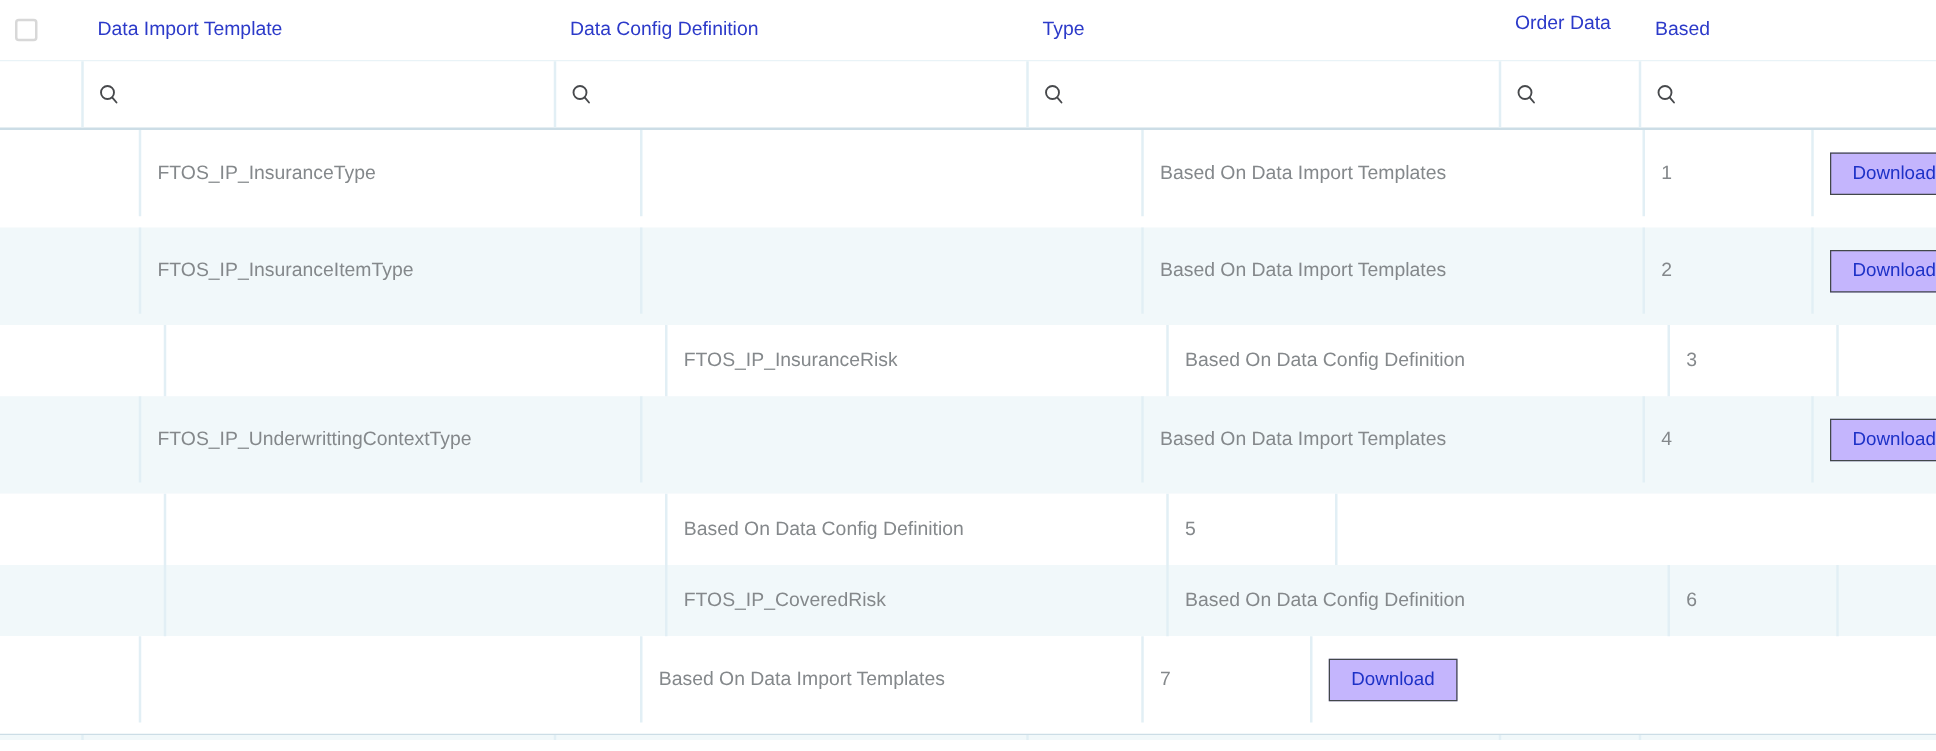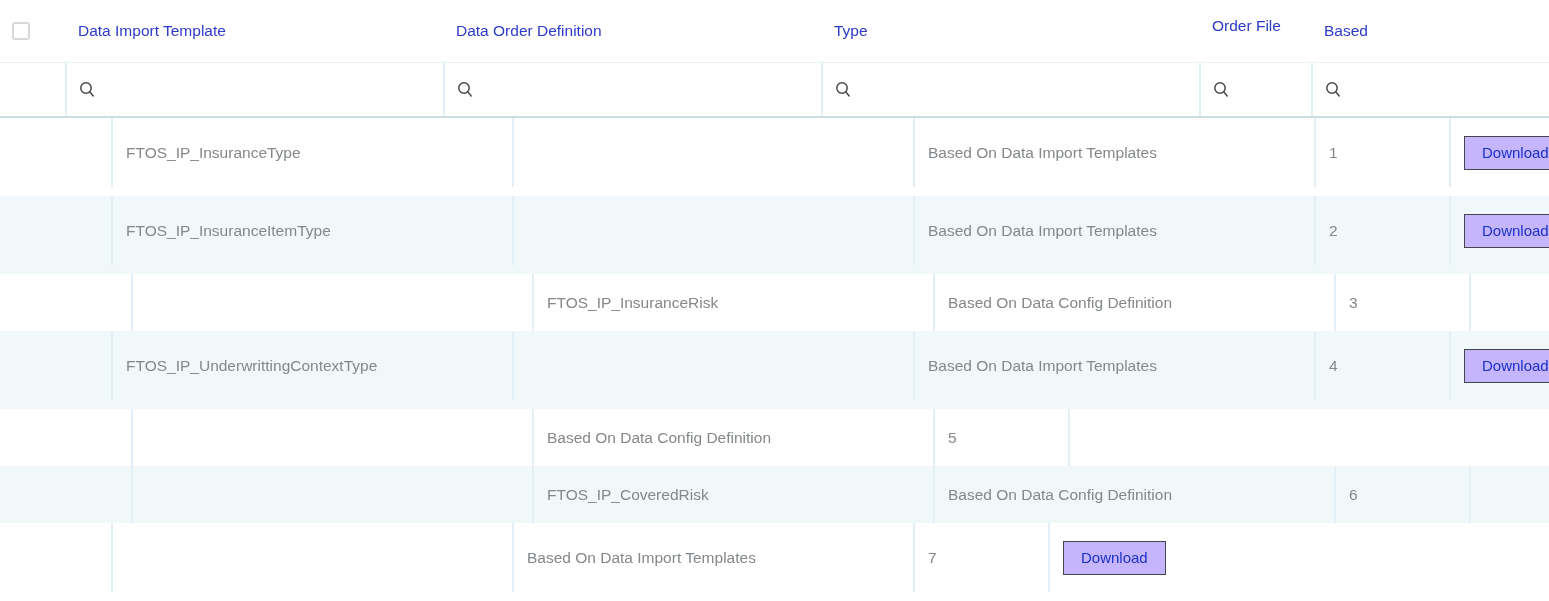--- a/index.html
+++ b/index.html
@@ -19,21 +19,21 @@
   .row{display:flex;width:100%;}
   .cell{flex:0 0 auto;display:flex;align-items:center;overflow:hidden;}
   .c0{width:65px;}
   .c1{width:378px;border-left:2px solid var(--cell-line);}
   .c2{width:378px;border-left:2px solid var(--cell-line);}
   .c3{width:378px;border-left:2px solid var(--cell-line);}
   .c4{width:112px;border-left:2px solid var(--cell-line);}
   .c5{width:238px;border-left:2px solid var(--cell-line);}
 
   
-  .header-row{height:63px;border-bottom:1px solid var(--thin-line);}
+  .header-row{height:49px;border-bottom:1px solid var(--thin-line);}
   .header-row .cell{border-left:none;}
   .header-label{color:var(--header-blue);font-size:15.5px;padding-left:13px;cursor:pointer;}
   .header-label.up5{transform:translateY(-5px);}
   .checkbox{width:18px;height:18px;border:2px solid #d8d8d8;border-radius:3px;
     background:#fff;margin-left:12px;display:inline-block;cursor:pointer;}
 
   
   .filter-row{height:55px;border-bottom:2px solid var(--strong-line);}
   .filter-cell{padding-left:12px;gap:8px;}
   .filter-input{border:none;outline:none;background:transparent;flex:1 1 auto;
@@ -62,27 +62,27 @@
 <div class="grid">
 
   <div class="row header-row">
     <div class="cell c0">
       <span class="checkbox"></span>
     </div>
     <div class="cell c1">
       <span class="header-label">Data Import Template</span>
     </div>
     <div class="cell c2">
-      <span class="header-label">Data Order Definition</span>
+      <span class="header-label">Data Config Definition</span>
     </div>
     <div class="cell c3">
       <span class="header-label">Type</span>
     </div>
     <div class="cell c4">
-      <span class="header-label up5">Order File</span>
+      <span class="header-label up5">Order Data</span>
     </div>
     <div class="cell c5">
       <span class="header-label">Based</span>
     </div>
   </div>
 
   <div class="row filter-row">
     <div class="cell c0"></div>
     <div class="cell c1 filter-cell">
       <span class="search-icon">

